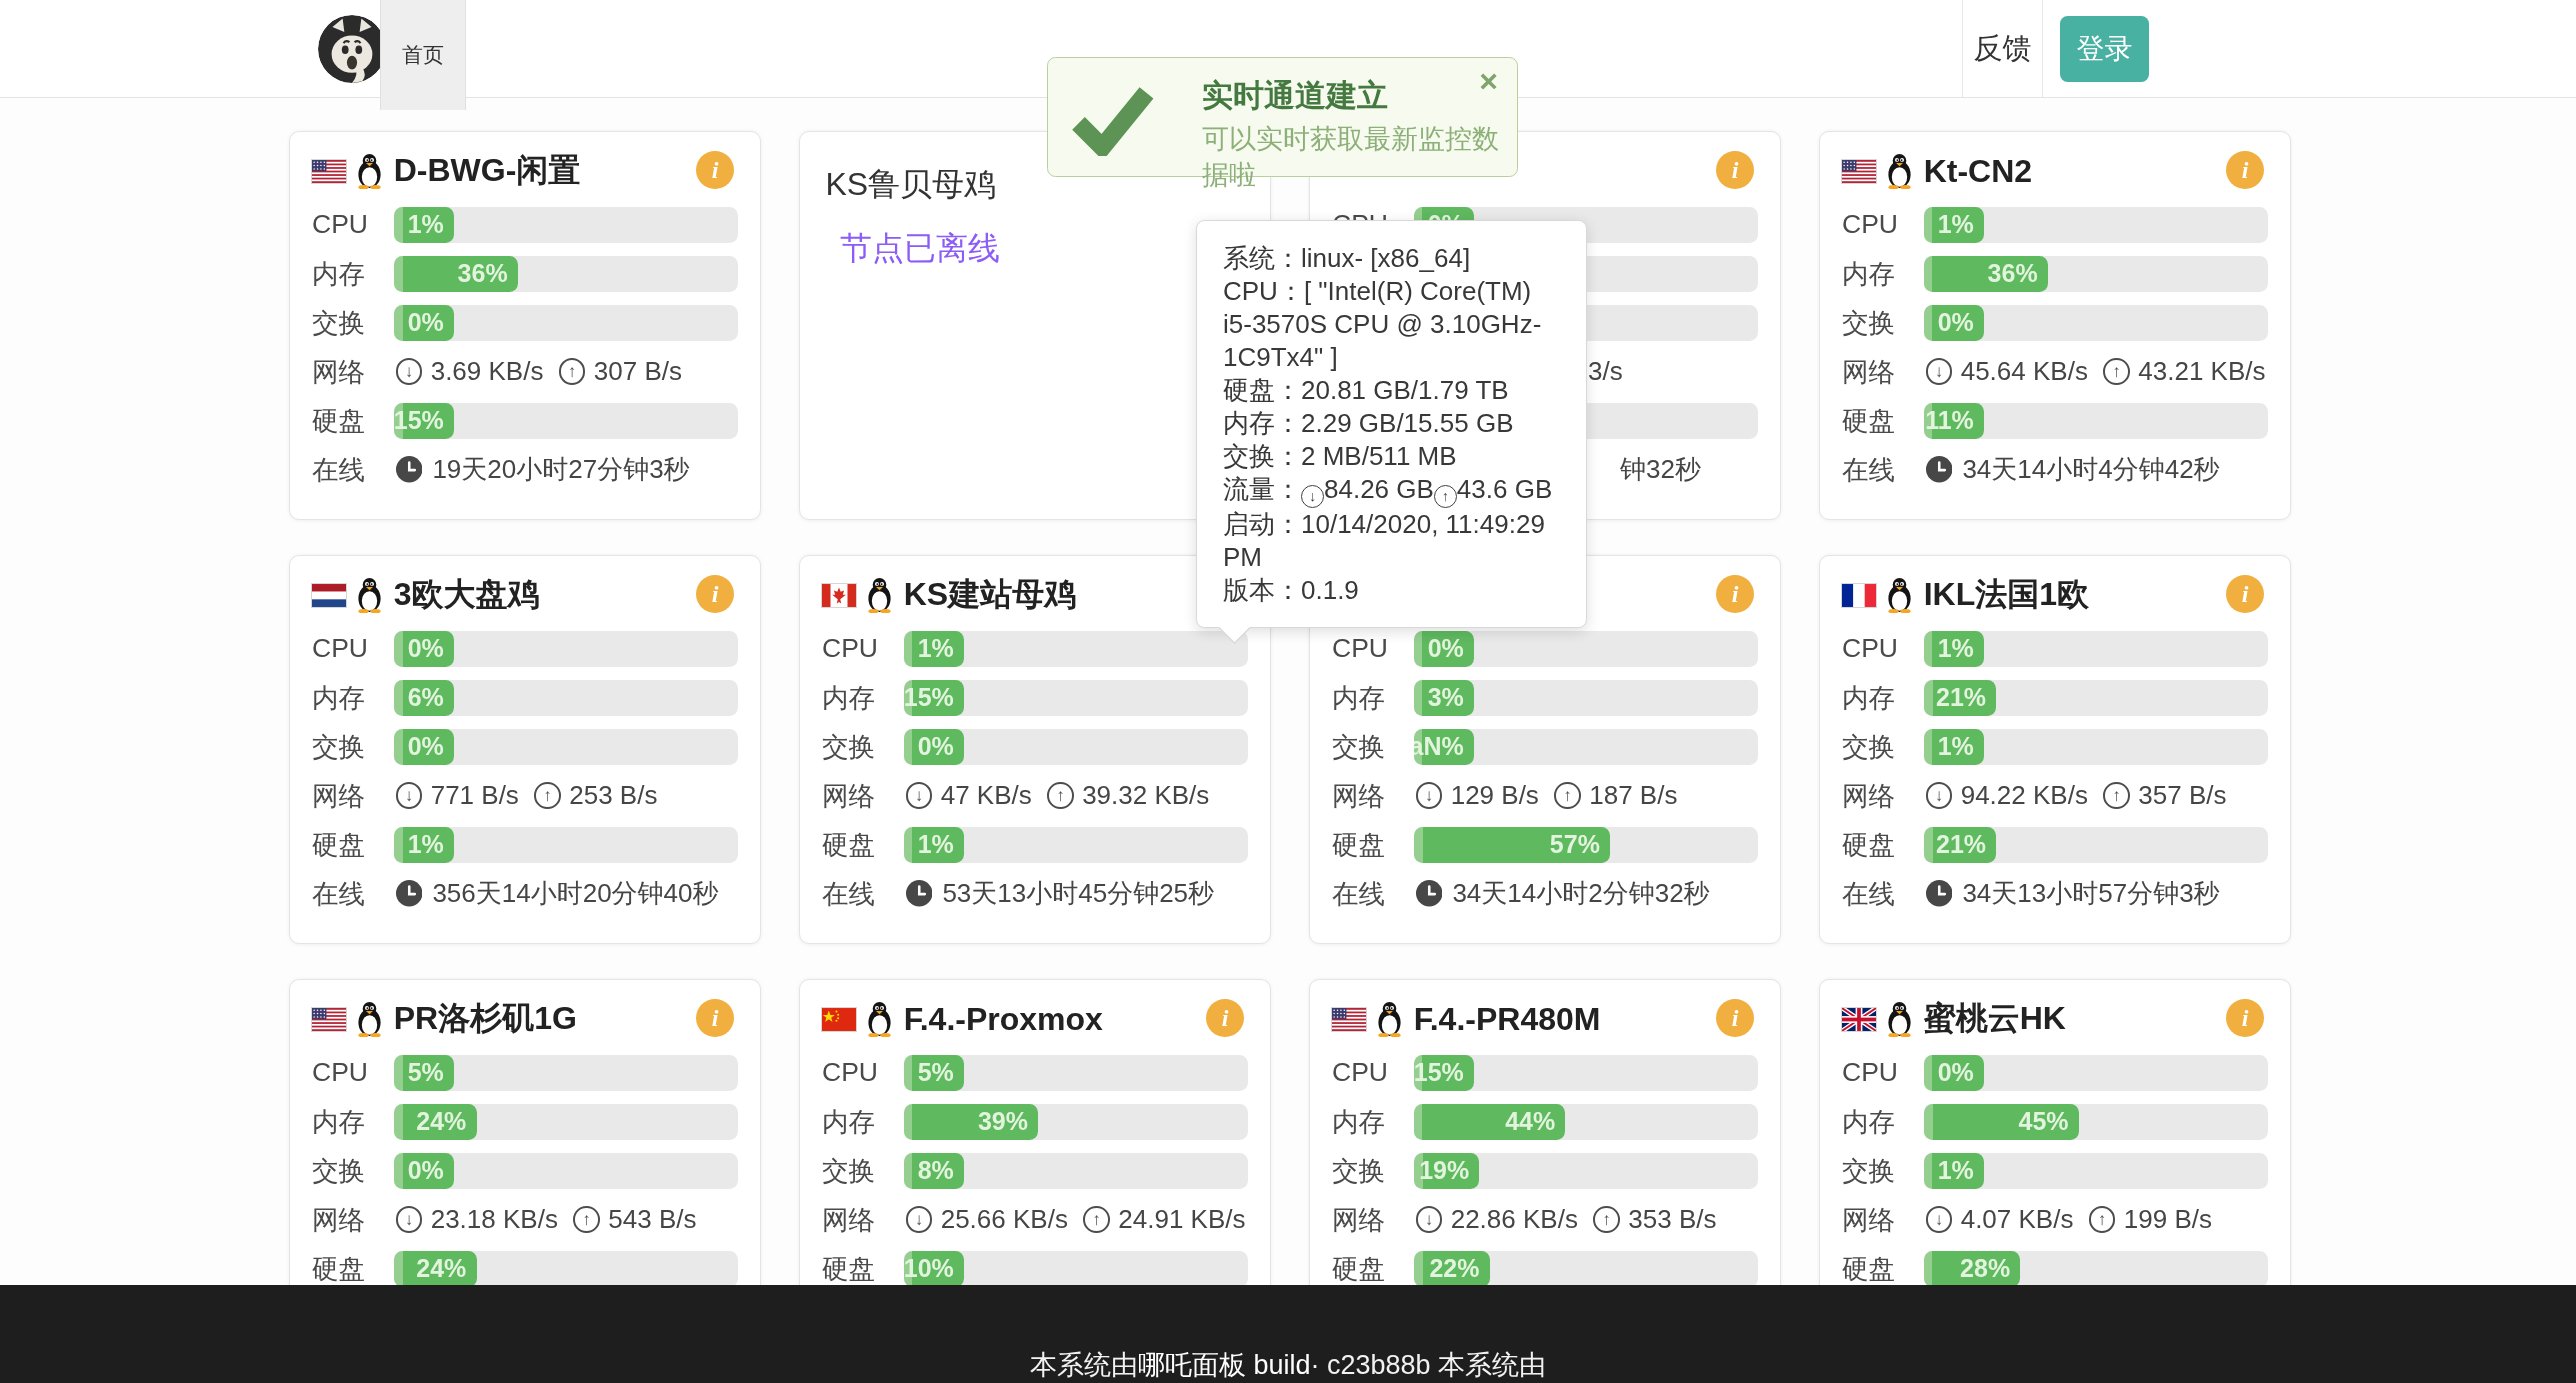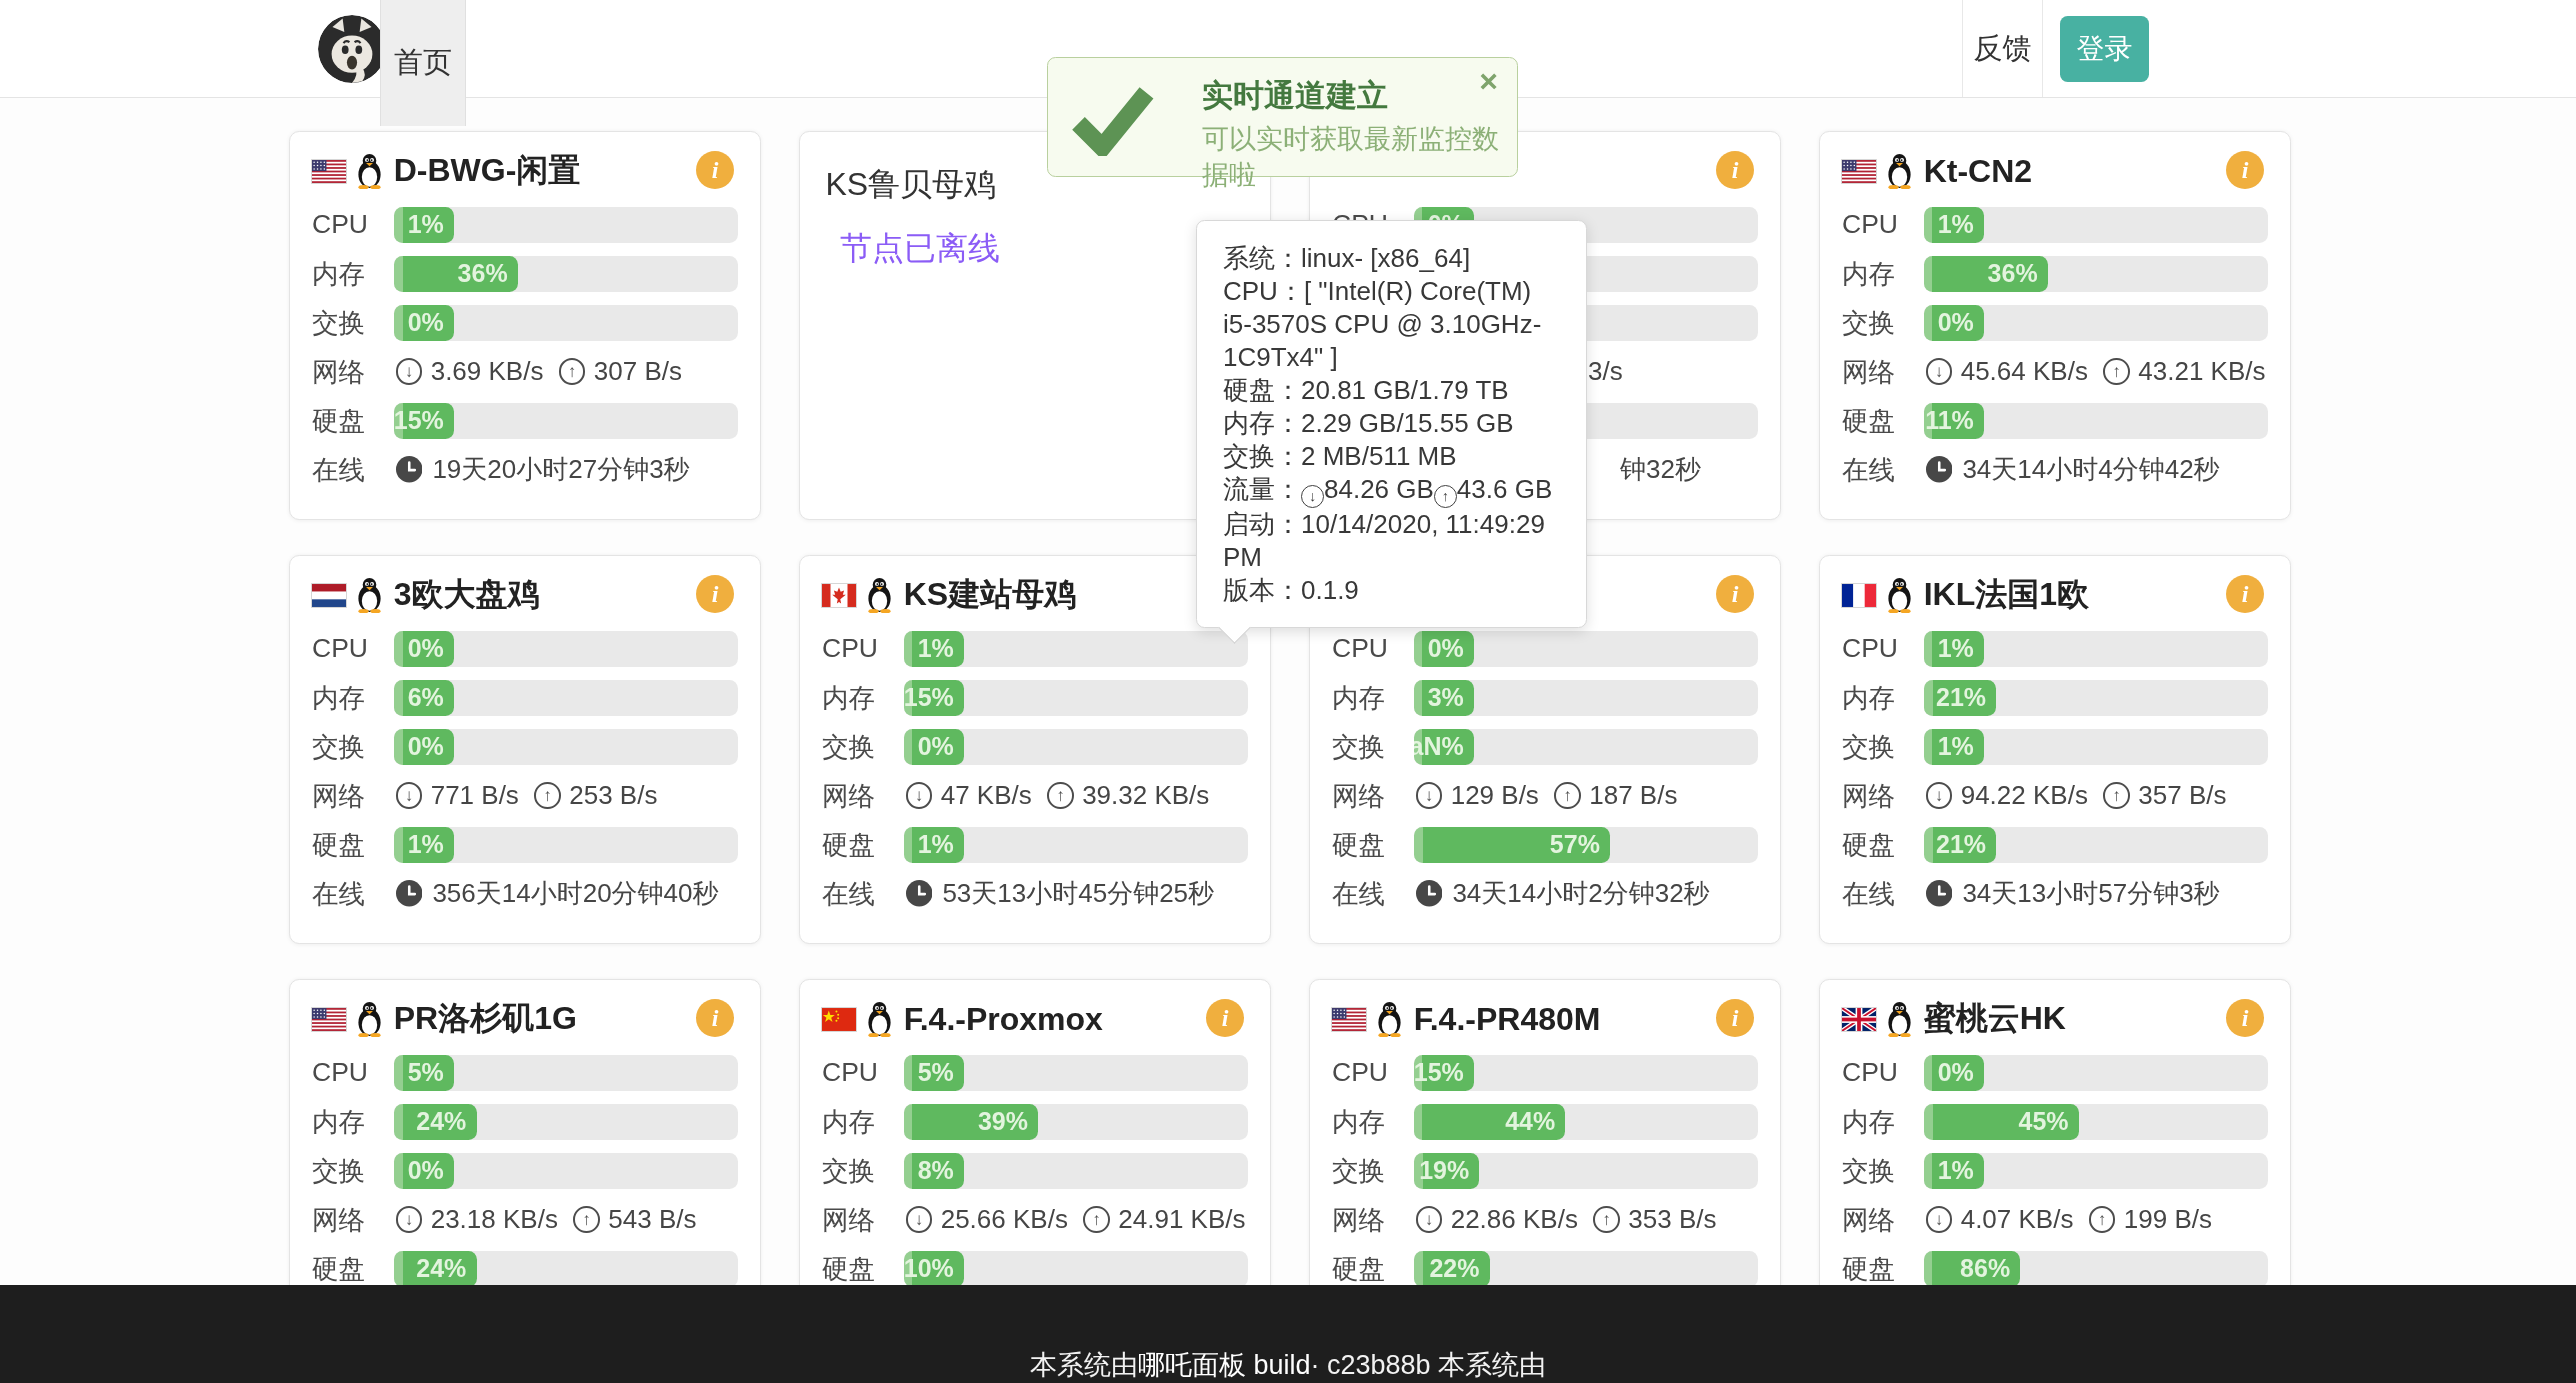--- a/index.html
+++ b/index.html
@@ -3,23 +3,23 @@
 <meta charset="utf-8">
 <style>
   html,body{margin:0;padding:0}
   body{width:2576px;height:1384px;overflow:hidden;background:#fdfdfd;position:relative;
        font-family:"Liberation Sans","DejaVu Sans",sans-serif;color:#333}
 
   
   .header{position:absolute;left:0;top:0;width:2576px;height:97px;background:#fff;
           border-bottom:0.9px solid #e4e4e4;z-index:40}
   .logo{position:absolute;left:318px;top:14.5px;width:68px;height:68px;border-radius:50%;overflow:hidden;cursor:pointer}
-  .tab-home{position:absolute;left:380px;top:0;width:84px;height:126px;background:#eeeeee;
+  .tab-home{position:absolute;left:380px;top:0;width:84px;height:110px;background:#eeeeee;
             border-left:0.9px solid #e0e0e0;border-right:0.9px solid #e0e0e0;display:flex;align-items:center;
-            justify-content:center;font-size:29px;color:#333;cursor:pointer}
+            justify-content:center;font-size:21px;color:#333;cursor:pointer}
   .nav-feedback{position:absolute;left:1962px;top:0;width:79px;height:97px;border-left:0.9px solid #e8e8e8;
             border-right:0.9px solid #e8e8e8;display:flex;align-items:center;justify-content:center;
             font-size:29px;color:#333;cursor:pointer}
   .btn-login{position:absolute;left:2060px;top:16px;width:89px;height:66px;background:#48b1a2;color:#fff;
             border-radius:7.7px;display:flex;align-items:center;justify-content:center;font-size:28px;cursor:pointer}
 
   
   .grid{position:absolute;left:289px;top:131px;width:2005px;display:grid;
         grid-template-columns:repeat(4,472px);grid-auto-rows:389px;column-gap:38px;row-gap:35px;z-index:1}
   .card{background:#fff;border:0.9px solid #e4e4e4;border-radius:10.2px;box-shadow:0 0.9px 4.3px rgba(0,0,0,.06);
@@ -954,21 +954,21 @@
           <div class="circ">↓</div>
           <span>4.07 KB/s</span>
           <div class="circ up">↑</div>
           <span>199 B/s</span>
         </div>
       </div>
       <div class="srow">
         <div class="label">硬盘</div>
         <div class="track">
           <div class="fill" style="width: max(60px, 28%);">
-            <span>86%</span>
+            <span>28%</span>
           </div>
         </div>
       </div>
       <div class="srow">
         <div class="label">在线</div>
         <div class="stat-text">
           <svg class="clock" viewBox="0 0 31 31">
             <circle cx="15.5" cy="15.5" r="15.5" fill="#474747"></circle>
             <path d="M15.5 7.5 V16.5 H22" stroke="#fff" stroke-width="3" fill="none" stroke-linecap="round"></path>
           </svg>

